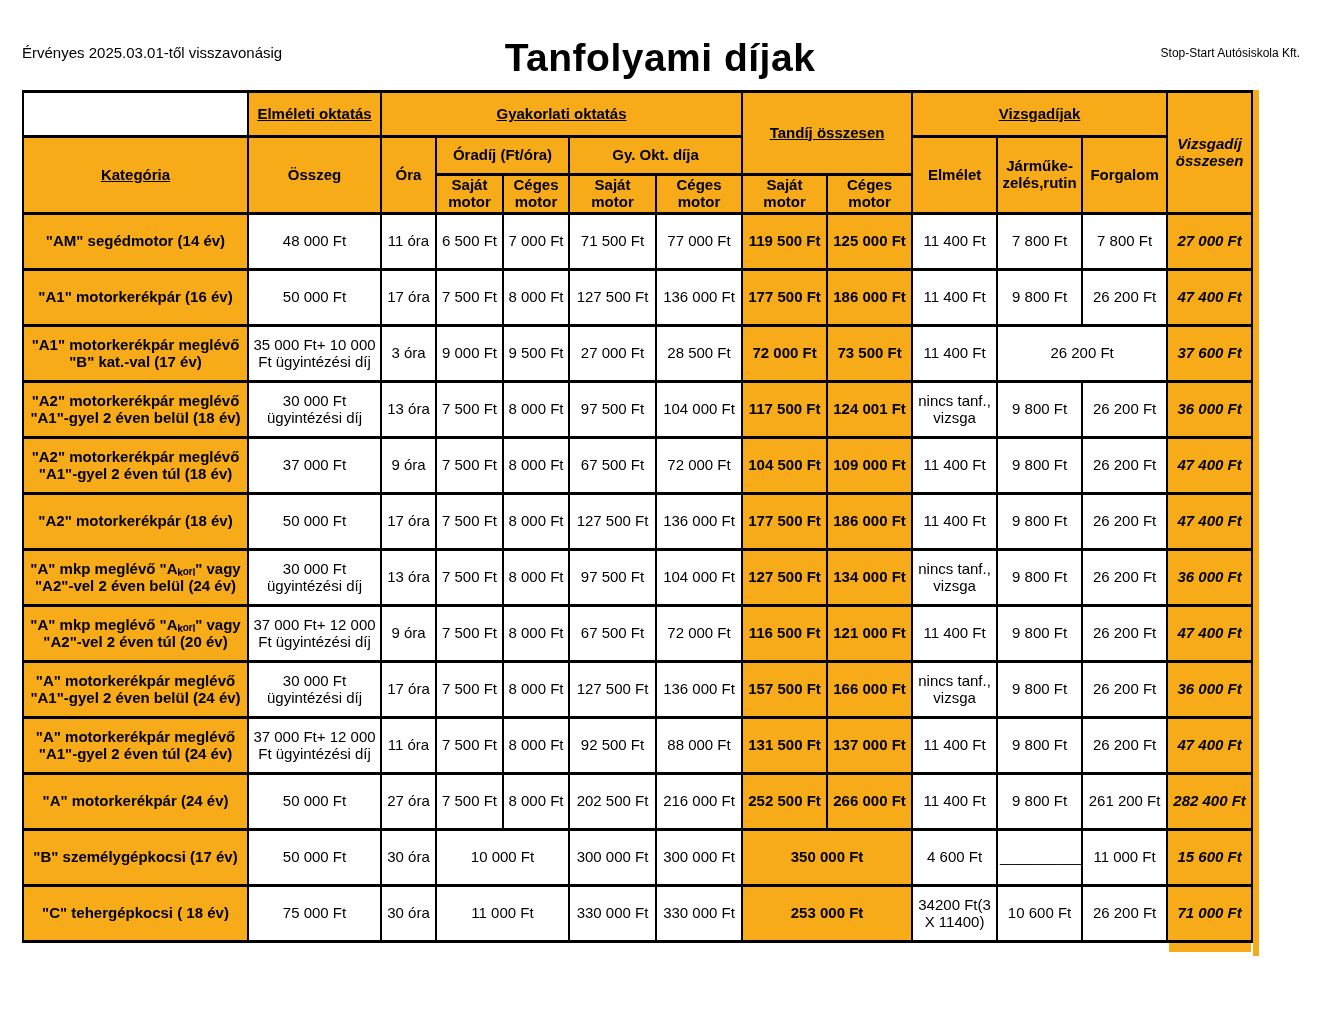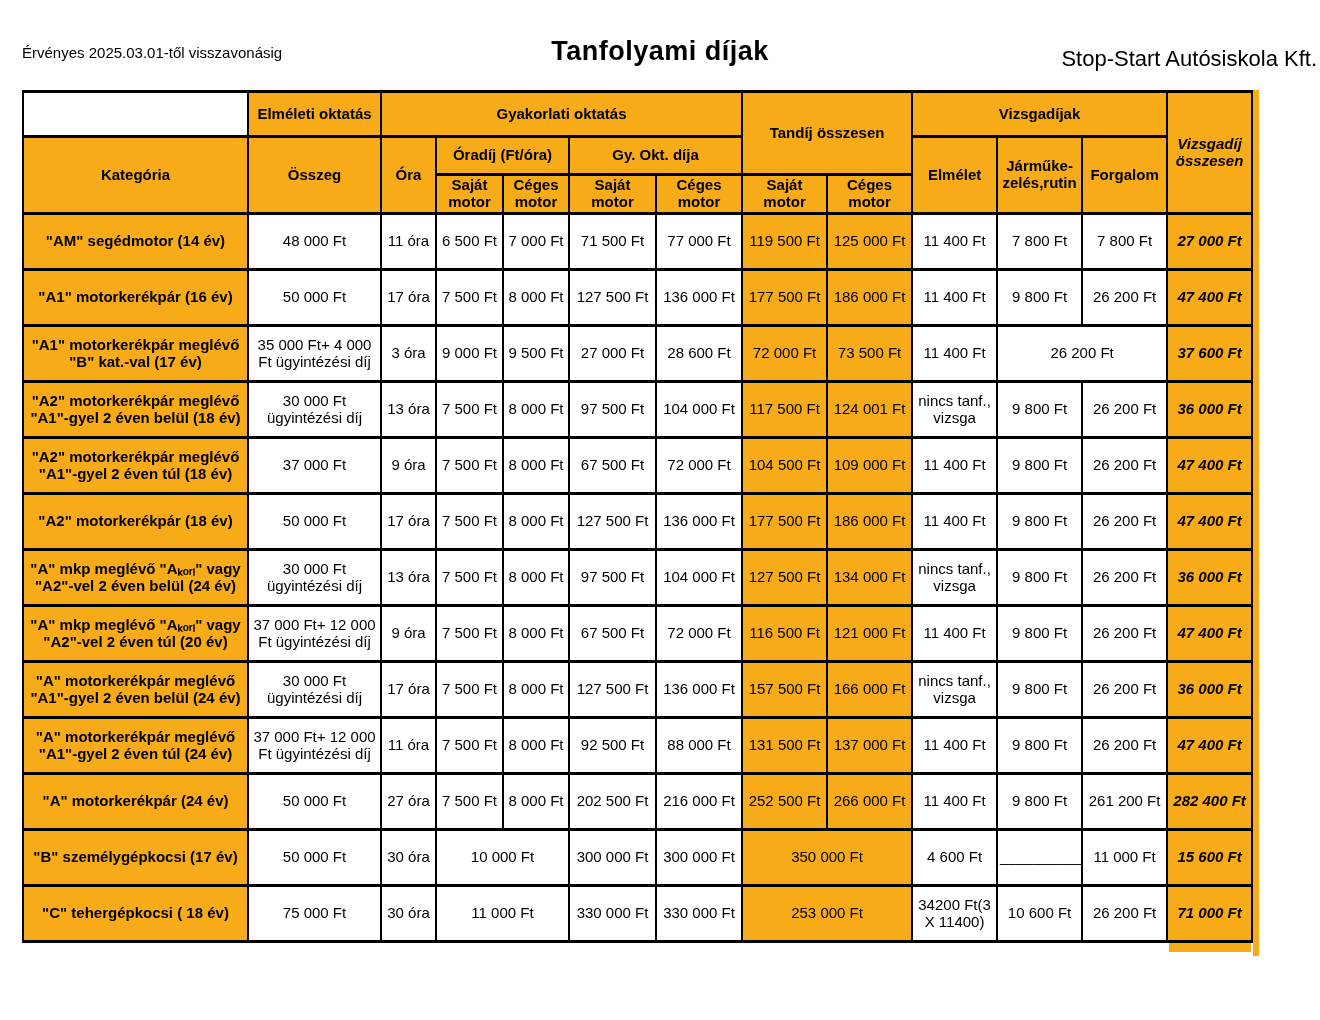--- a/index.html
+++ b/index.html
@@ -5,22 +5,22 @@
   :root{
     --orange:#F8AB18;
     --ink:#000000;
   }
   html,body{margin:0;padding:0;}
   body{
     width:1320px;height:1020px;background:#ffffff;color:var(--ink);
     font-family:"Liberation Sans",sans-serif;position:relative;overflow:hidden;
   }
   .validity{position:absolute;left:22px;top:36px;font-size:15px;margin-top:8px;}
-  .doc-title{position:absolute;left:0;right:0;top:36px;text-align:center;font-size:27px;font-weight:bold;letter-spacing:0.5px;}
-  .company{position:absolute;right:3px;top:46px;font-size:22px;}
+  .doc-title{position:absolute;left:0;right:0;top:36px;text-align:center;font-size:39px;font-weight:bold;letter-spacing:0.5px;}
+  .company{position:absolute;right:20px;top:46px;font-size:12px;}
 
   .table-wrap{position:absolute;left:22px;top:90px;width:1250px;}
   .right-strip{position:absolute;left:1231px;top:0;width:6px;height:866px;background:var(--orange);z-index:0;}
   .bottom-strip{position:absolute;left:1147px;top:849px;width:82px;height:13px;background:var(--orange);z-index:0;}
 
   table.fees{
     position:relative;z-index:1;
     border-collapse:collapse;table-layout:fixed;width:1229px;
   }
   table.fees td, table.fees th{
@@ -36,26 +36,26 @@
   thead tr.hr-b{height:38px;}
   thead tr.hr-c{height:39px;}
   tbody tr{height:56px;}
 
   .hcell{background:var(--orange);font-weight:bold;}
   .corner{border:none;background:#ffffff;}
   .cat{
     background:var(--orange);font-weight:bold;text-align:left;
     padding-left:3px;border-left-width:4px;border-right-width:4px;
   }
-  .tandij{background:var(--orange);font-weight:normal;margin-left:40px;}
+  .tandij{background:var(--orange);font-weight:bold;margin-left:40px;}
   .exam-total{background:var(--orange);font-weight:bold;}
   .small{font-size:12px;}
   .bl4{border-left-width:4px;}
   .br4{border-right-width:4px;}
-  .bt4{border-top-width:4px;}
+  .bt4{border-top-width:4px;text-decoration:underline;}
   .bb4{border-bottom-width:4px;}
   .hb{border-bottom-width:4px;}
   .b4{border-width:4px;font-style:italic;}
 </style>
 </head>
 <body>
 
 <div class="validity">Érvényes 2025.03.01-től visszavonásig</div>
 <div class="doc-title">Tanfolyami díjak</div>
 <div class="company">Stop-Start Autósiskola Kft.</div>
@@ -134,26 +134,26 @@
           <td class="br4">136 000 Ft</td>
           <td class="tandij bl4">177 500 Ft</td>
           <td class="tandij br4">186 000 Ft</td>
           <td class="bl4">11 400 Ft</td>
           <td>9 800 Ft</td>
           <td class="br4">26 200 Ft</td>
           <td class="exam-total b4">47 400 Ft</td>
         </tr>
         <tr>
           <td class="cat">"A1" motorkerékpár meglévő "B" kat.-val (17 év)</td>
-          <td>35 000 Ft+ 4 000 Ft ügyintézési díj</td>
+          <td>35 000 Ft+ 10 000 Ft ügyintézési díj</td>
           <td>3 óra</td>
           <td>9 000 Ft</td>
           <td>9 500 Ft</td>
           <td>27 000 Ft</td>
-          <td class="br4">28 600 Ft</td>
+          <td class="br4">28 500 Ft</td>
           <td class="tandij bl4">72 000 Ft</td>
           <td class="tandij br4">73 500 Ft</td>
           <td class="bl4">11 400 Ft</td>
           <td class="br4" colspan="2">26 200 Ft</td>
           <td class="exam-total b4">37 600 Ft</td>
         </tr>
         <tr>
           <td class="cat">"A2" motorkerékpár meglévő "A1"-gyel 2 éven belül (18 év)</td>
           <td>30 000 Ft ügyintézési díj</td>
           <td>13 óra</td>

